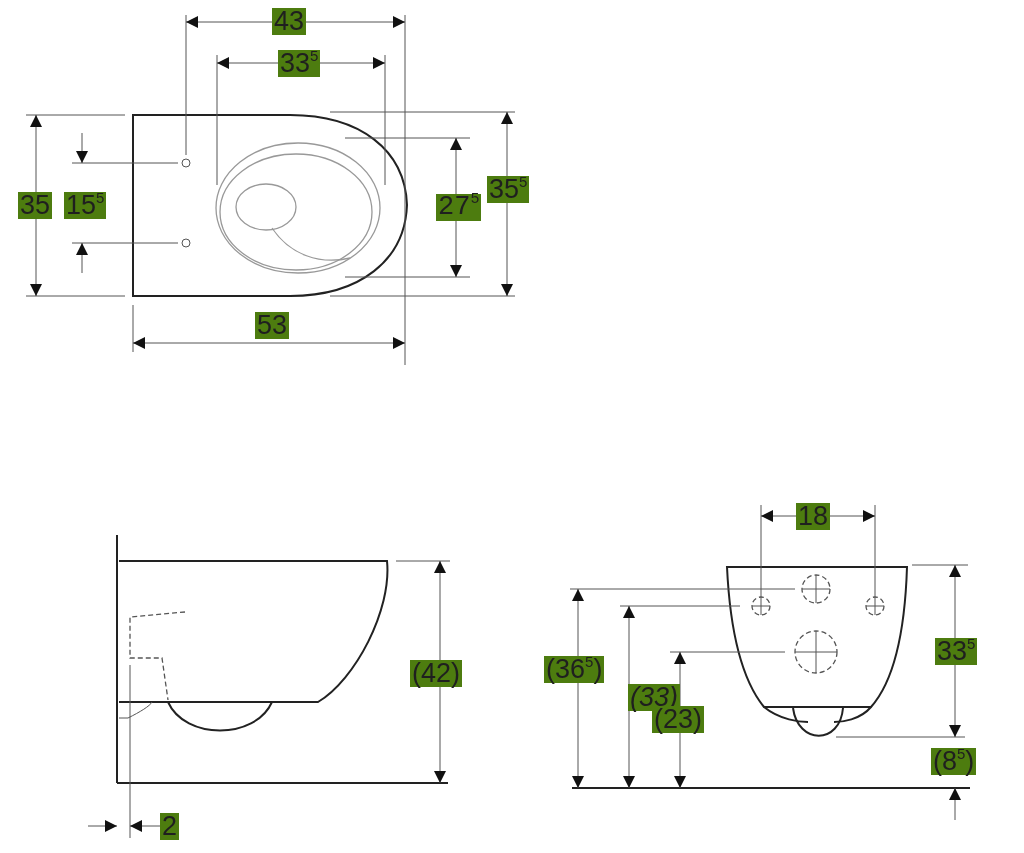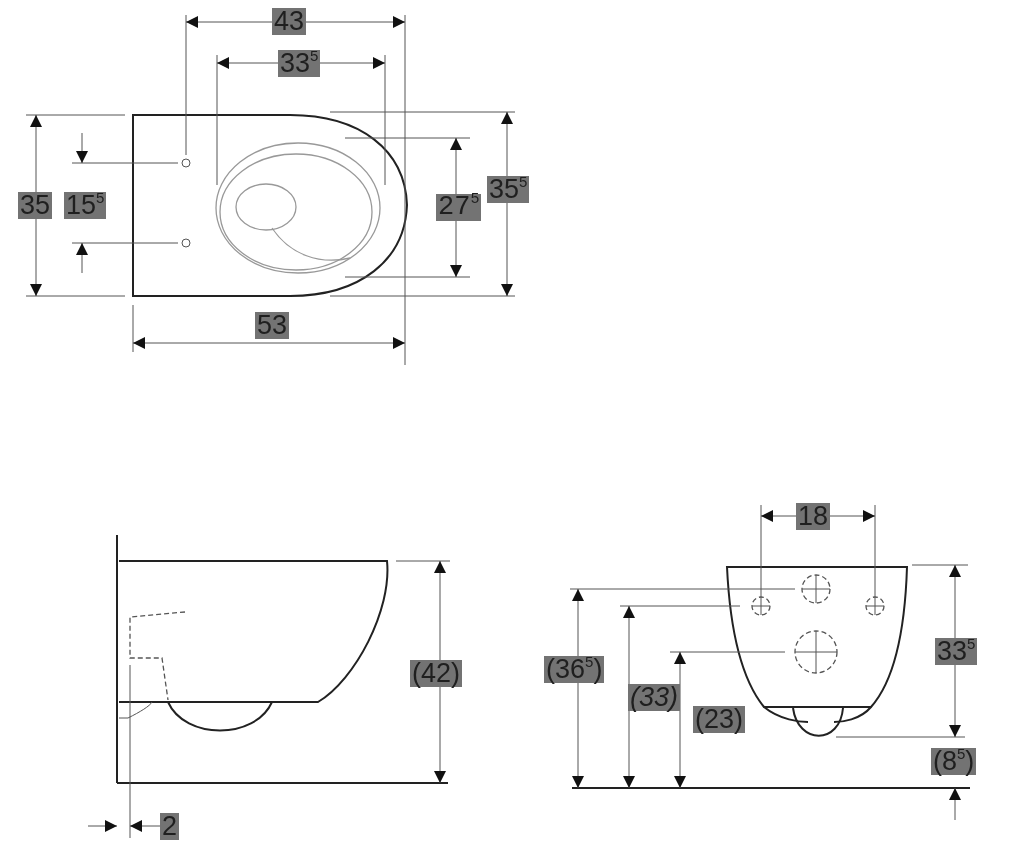--- a/index.html
+++ b/index.html
@@ -1,18 +1,18 @@
 <!DOCTYPE html>
 <html><head>
 <meta charset="utf-8">
 <style>
   html,body{margin:0;padding:0;background:#ffffff;}
   body{width:1024px;height:853px;overflow:hidden;position:relative;font-family:"Liberation Sans",sans-serif;color:#1a1a1a;}
   svg{position:absolute;left:0;top:0;}
-  .lbl{position:absolute;font-size:27px;line-height:1;white-space:nowrap;color:#1f1f1f;background:#737373;padding:0 2px;}
+  .lbl{position:absolute;font-size:27px;line-height:1;white-space:nowrap;color:#1f1f1f;background:#4d7c0f;padding:0 2px;}
   .lbl sup{font-size:15px;vertical-align:top;position:relative;top:-2px;}
   .thin{stroke:#555;stroke-width:1;fill:none;}
   .body{stroke:#222;stroke-width:2;fill:none;}
   .grey{stroke:#999;stroke-width:1.3;fill:none;}
   .dash{stroke:#555;stroke-width:1.3;fill:none;stroke-dasharray:5 3;}
 </style>
 </head>
 <body>
 
 <svg width="1024" height="853" viewBox="0 0 1024 853">
@@ -110,14 +110,14 @@
 <div class="lbl" style="left:436px;top:194px;font-family:Liberation Mono, monospace;"><span>27</span><sup>5</sup></div>
 <div class="lbl" style="left:487px;top:176px;"><span>35</span><sup>5</sup></div>
 
 <div class="lbl" style="left:410px;top:660px;"><span>(42)</span></div>
 <div class="lbl" style="left:160px;top:813px;"><span>2</span></div>
 
 <div class="lbl" style="left:796px;top:503px;"><span>18</span></div>
 <div class="lbl" style="left:935px;top:638px;"><span>33</span><sup>5</sup></div>
 <div class="lbl" style="left:544px;top:656px;"><span>(36</span><sup>5</sup><span>)</span></div>
 <div class="lbl" style="left:628px;top:684px;font-style:italic;"><span>(33)</span></div>
-<div class="lbl" style="left:652px;top:706px;margin-left:41px;"><span>(23)</span></div>
+<div class="lbl" style="left:652px;top:706px;"><span>(23)</span></div>
 <div class="lbl" style="left:931px;top:748px;"><span>(8</span><sup>5</sup><span>)</span></div>
 
 </body></html>

